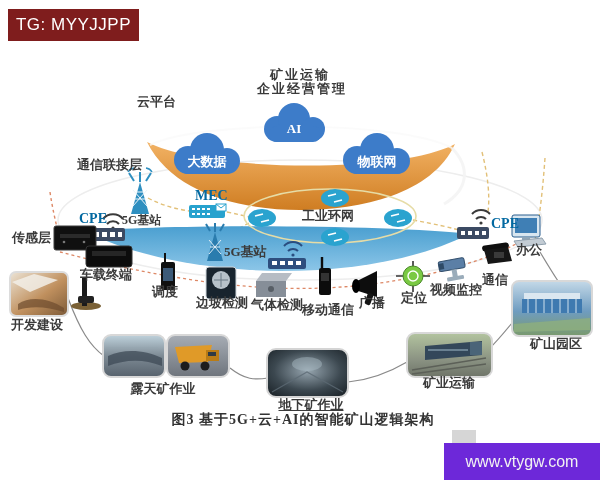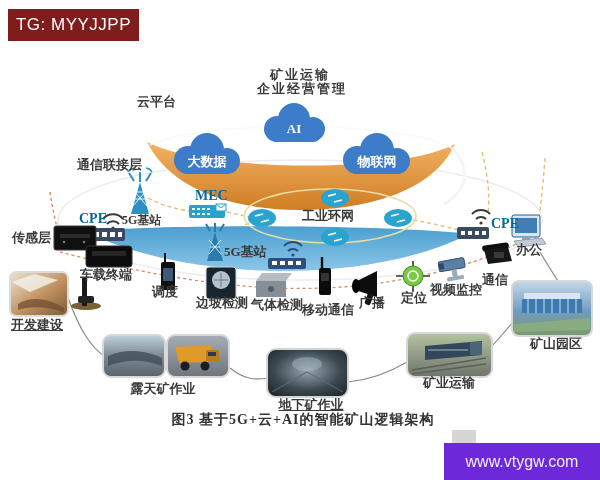--- a/index.html
+++ b/index.html
@@ -338,21 +338,21 @@
   <div class="lbl" style="left:152px;top:285px;">调度</div>
   <div class="lbl" style="left:196px;top:296px;">边坡检测</div>
   <div class="lbl" style="left:251px;top:298px;">气体检测</div>
   <div class="lbl" style="left:302px;top:303px;">移动通信</div>
   <div class="lbl" style="left:359px;top:296px;">广播</div>
   <div class="lbl" style="left:401px;top:291px;">定位</div>
   <div class="lbl" style="left:430px;top:283px;">视频监控</div>
   <div class="lbl" style="left:482px;top:265px;margin-top:8px;">通信</div>
   <div class="lbl" style="left:516px;top:243px;">办公</div>
 
-  <div class="lbl" style="left:11px;top:318px;text-decoration:underline;">开发建设</div>
+  <div class="lbl" style="left:11px;top:318px;">开发建设</div>
   <div class="lbl c" style="left:163px;top:382px;">露天矿作业</div>
   <div class="lbl c" style="left:311px;top:398px;text-decoration:underline;">地下矿作业</div>
   <div class="lbl c" style="left:449px;top:376px;">矿业运输</div>
   <div class="lbl c" style="left:556px;top:337px;">矿山园区</div>
 
   <div class="lbl c caption" style="left:303px;top:412px;">图3  基于5G+云+AI的智能矿山逻辑架构</div>
 
   <div class="badge-tl">TG: MYYJJPP</div>
   <div class="badge-sq"></div>
   <div class="badge-br">www.vtygw.com</div>

